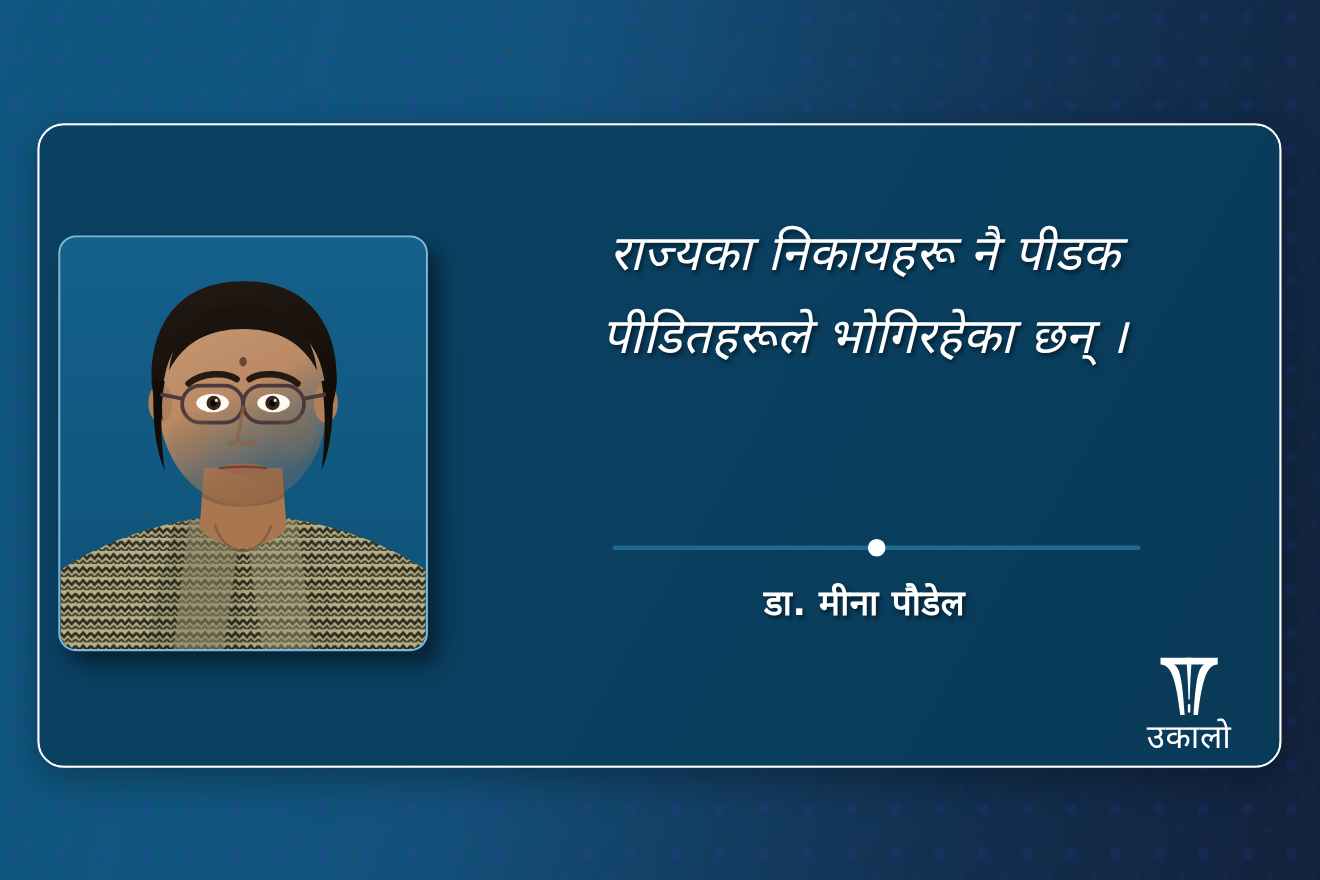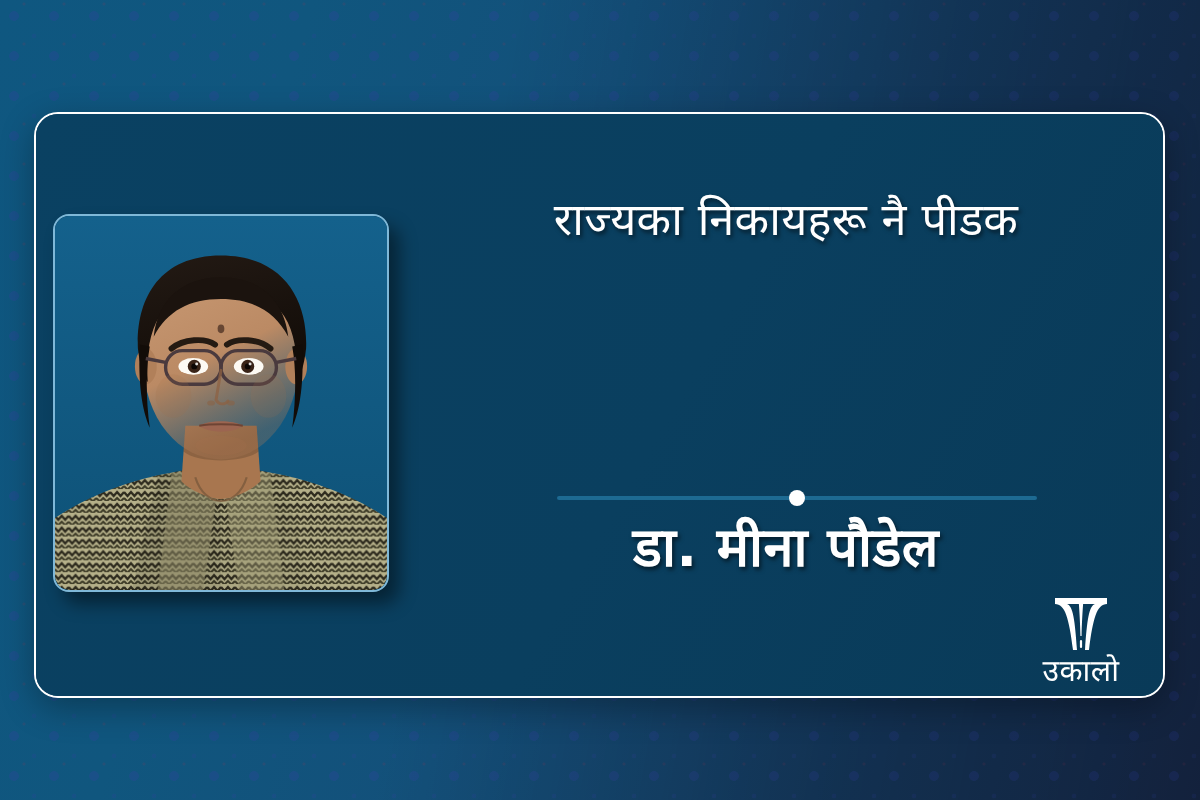--- a/index.html
+++ b/index.html
@@ -87,22 +87,23 @@
     position:absolute; inset:0;
     border-radius:14px;
     overflow:hidden;
     background:#0f5076;
   }
   #portrait svg{ display:block; width:100%; height:100%; }
 
   
   #quote-block{
     position:absolute;
-    left:400px; top:68px;
+    left:400px; top:78px;
     width:700px;
+    font-style:italic;
   }
   .quote-line{
     color:#ffffff;
     font-size:45px;
     line-height:76px;
     letter-spacing:0.3px;
     white-space:nowrap;
     text-align:center;
     text-shadow:2px 3px 4px rgba(0,0,0,0.55);
     font-family:"DejaVu Sans","Liberation Sans",sans-serif;
@@ -130,21 +131,21 @@
     background:#ffffff;
   }
 
   
   #attribution{
     position:absolute;
     left:400px; top:406px;
     width:700px;
     text-align:center;
     color:#ffffff;
-    font-size:54px;
+    font-size:32px;
     line-height:56px;
     font-weight:bold;
     letter-spacing:0.5px;
     text-shadow:2px 3px 4px rgba(0,0,0,0.55);
     white-space:nowrap;
   }
 
   
   #logo{
     position:absolute;
@@ -269,20 +270,21 @@
             <ellipse cx="216" cy="182" rx="18" ry="22" fill="#a3714c" opacity="0.16"></ellipse>
 
             <rect width="336" height="378" fill="url(#bgGrad)" opacity="0"></rect>
           </g>
         </svg>
       </div>
     </div>
 
     <div id="quote-block">
       <div class="quote-line">राज्यका निकायहरू नै पीडक</div>
+      <div class="quote-line">पीडितहरूले भोगिरहेका छन् ।</div>
     </div>
 
     <div id="divider">
       <div id="divider-line"></div>
       <div id="divider-dot"></div>
     </div>
 
     <div id="attribution">डा. मीना पौडेल</div>
 
     <div id="logo">

